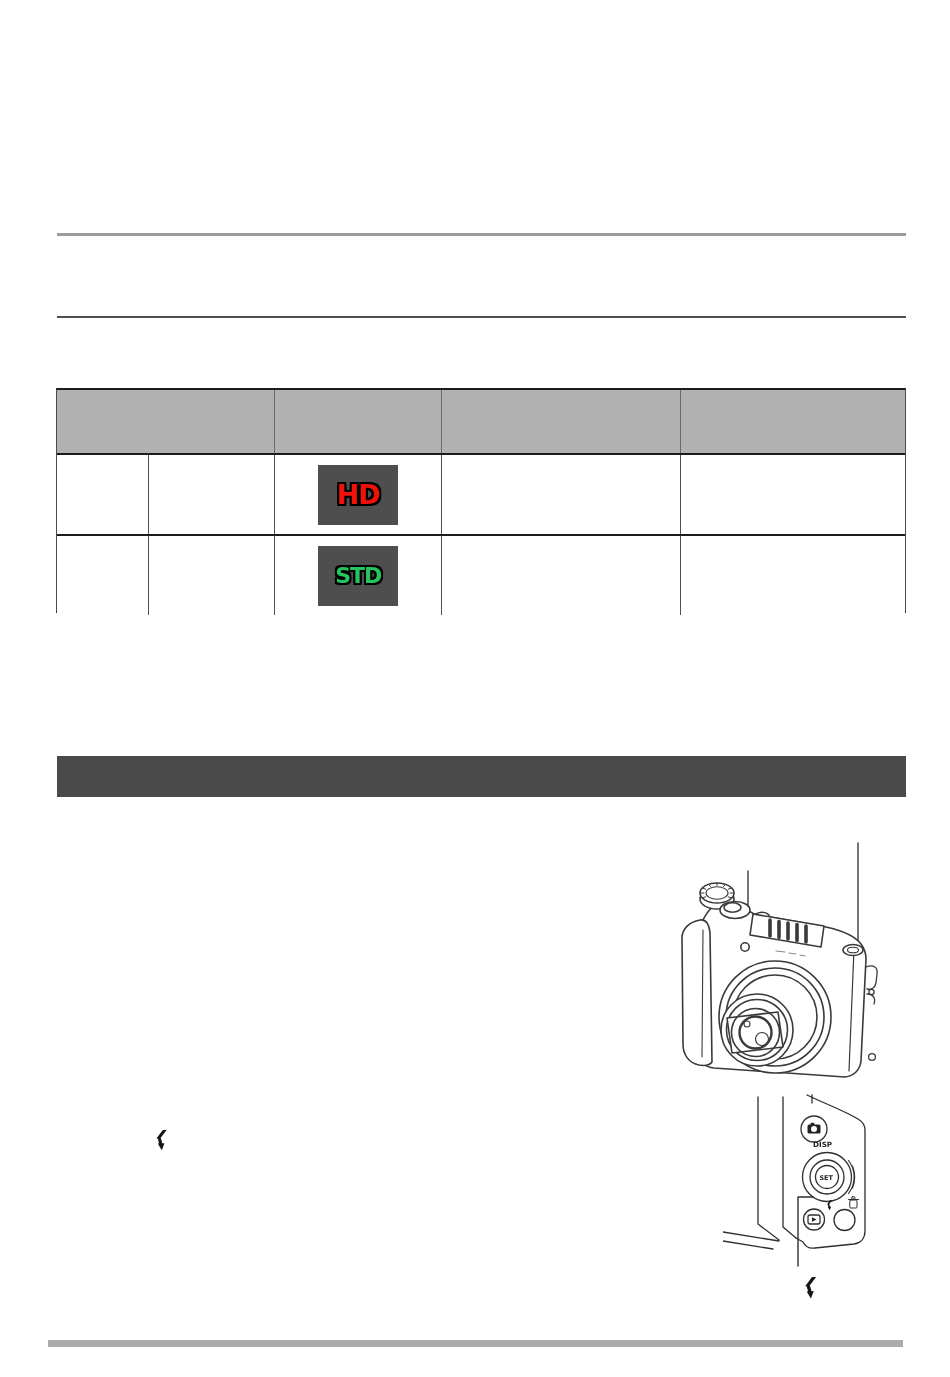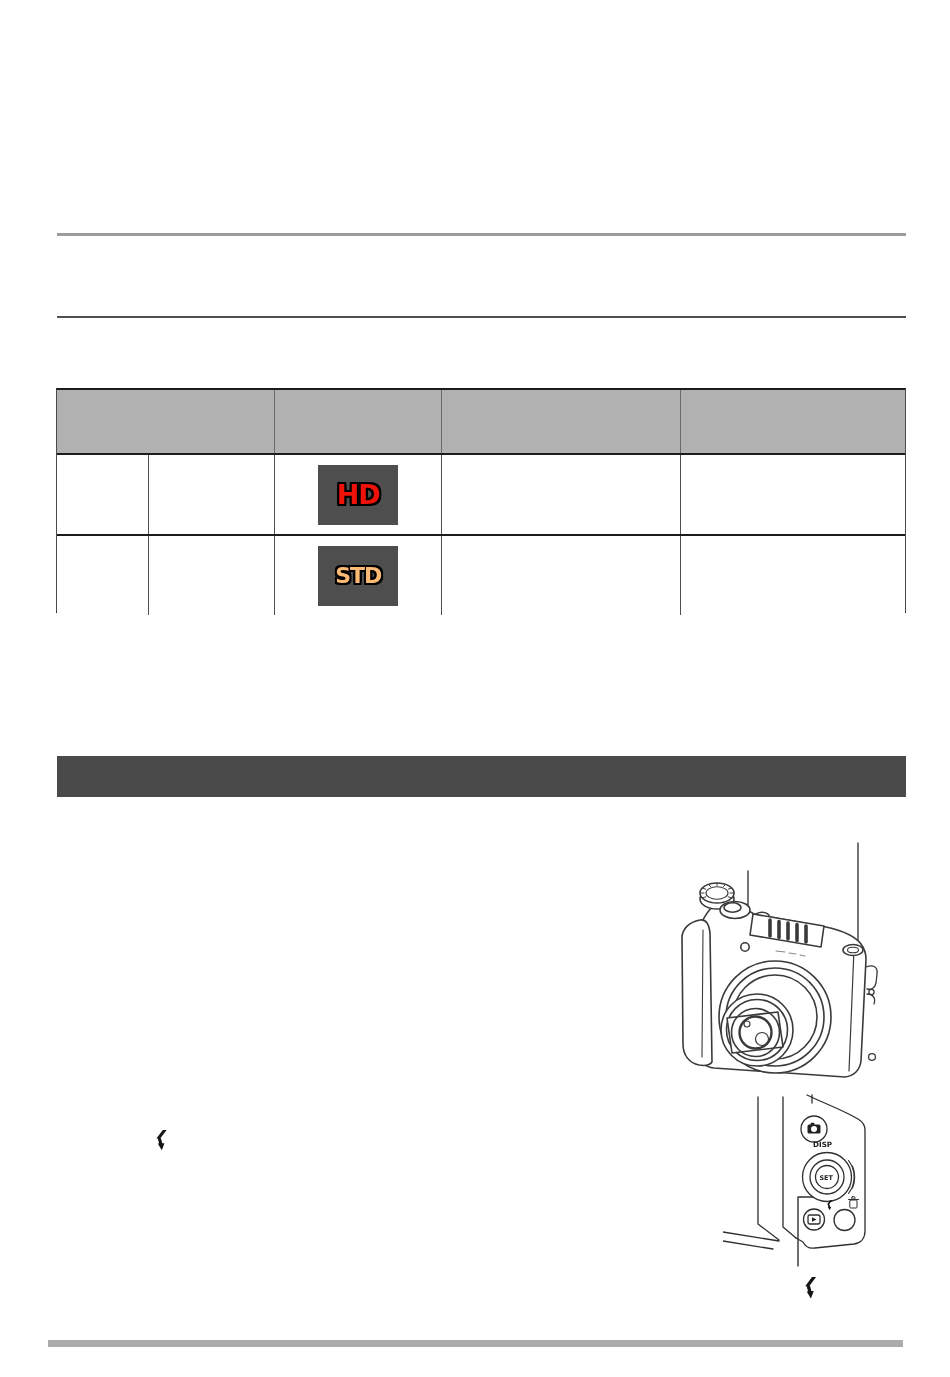--- a/index.html
+++ b/index.html
@@ -22,21 +22,21 @@
   .trow.first{border-bottom:2px solid #1c1c1c;}
   .tcell{box-sizing:border-box;border-left:1px solid #4f4f4f;display:flex;align-items:center;justify-content:center;}
   .tcell:first-child{border-left:none;}
   .c0{width:91px;} .c1{width:127px;} .c2{width:167px;} .c3{width:239px;} .c4{width:226px;}
 
   .q-tile{width:80px;height:60px;background:#4e4e4e;display:flex;align-items:center;justify-content:center;}
   .q-letters{font-family:"DejaVu Sans",sans-serif;font-weight:bold;line-height:1;
      text-shadow:-2px -2px 0 #000,2px -2px 0 #000,-2px 2px 0 #000,2px 2px 0 #000,
                  -2px 0 0 #000,2px 0 0 #000,0 -2px 0 #000,0 2px 0 #000;}
   .q-hd{font-size:27px;color:#f01208;letter-spacing:-1px;}
-  .q-std{font-size:22px;color:#fdba74;letter-spacing:-1px;}
+  .q-std{font-size:22px;color:#22c55e;letter-spacing:-1px;}
 
   
   .section-banner{position:absolute;left:57px;top:756px;width:849px;height:41px;background:#4a4a4a;}
 
   
   .front-cam{position:absolute;left:658px;top:836px;}
   .back-cam{position:absolute;left:723px;top:1083px;}
   .inline-bolt{position:absolute;left:155px;top:1130px;}
 
   

